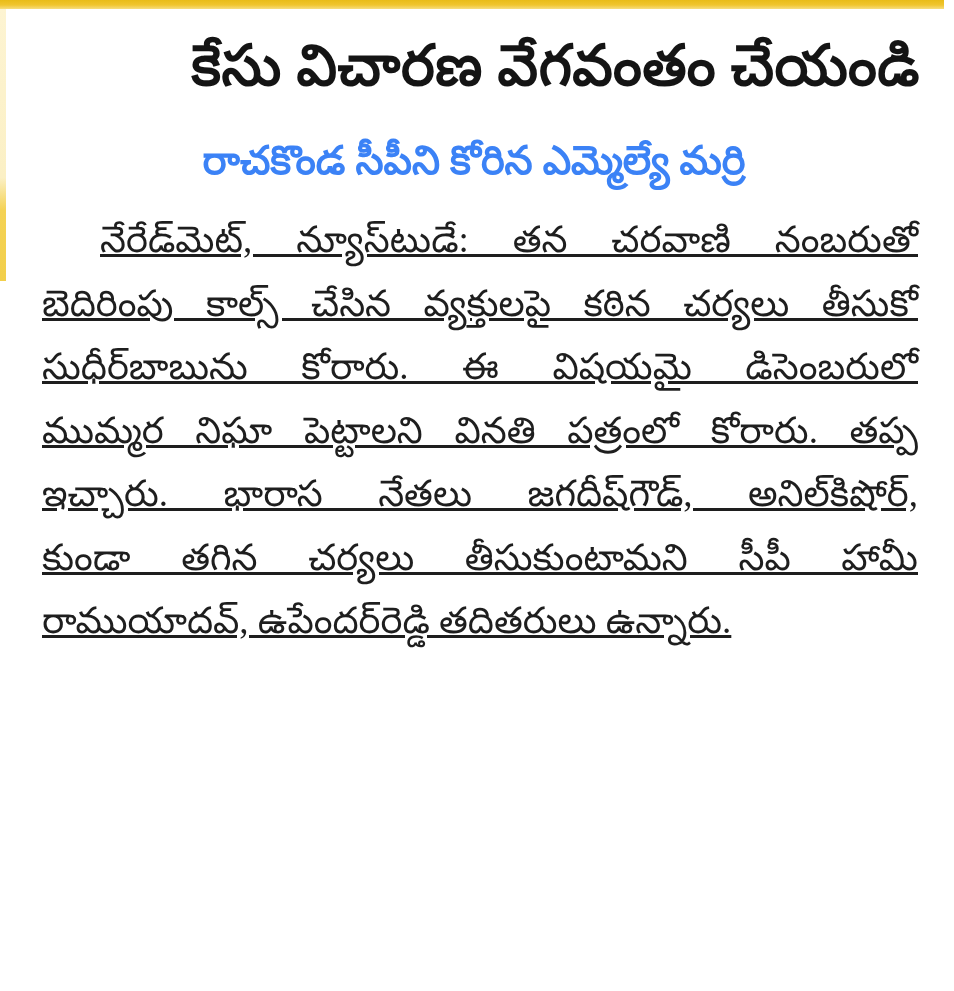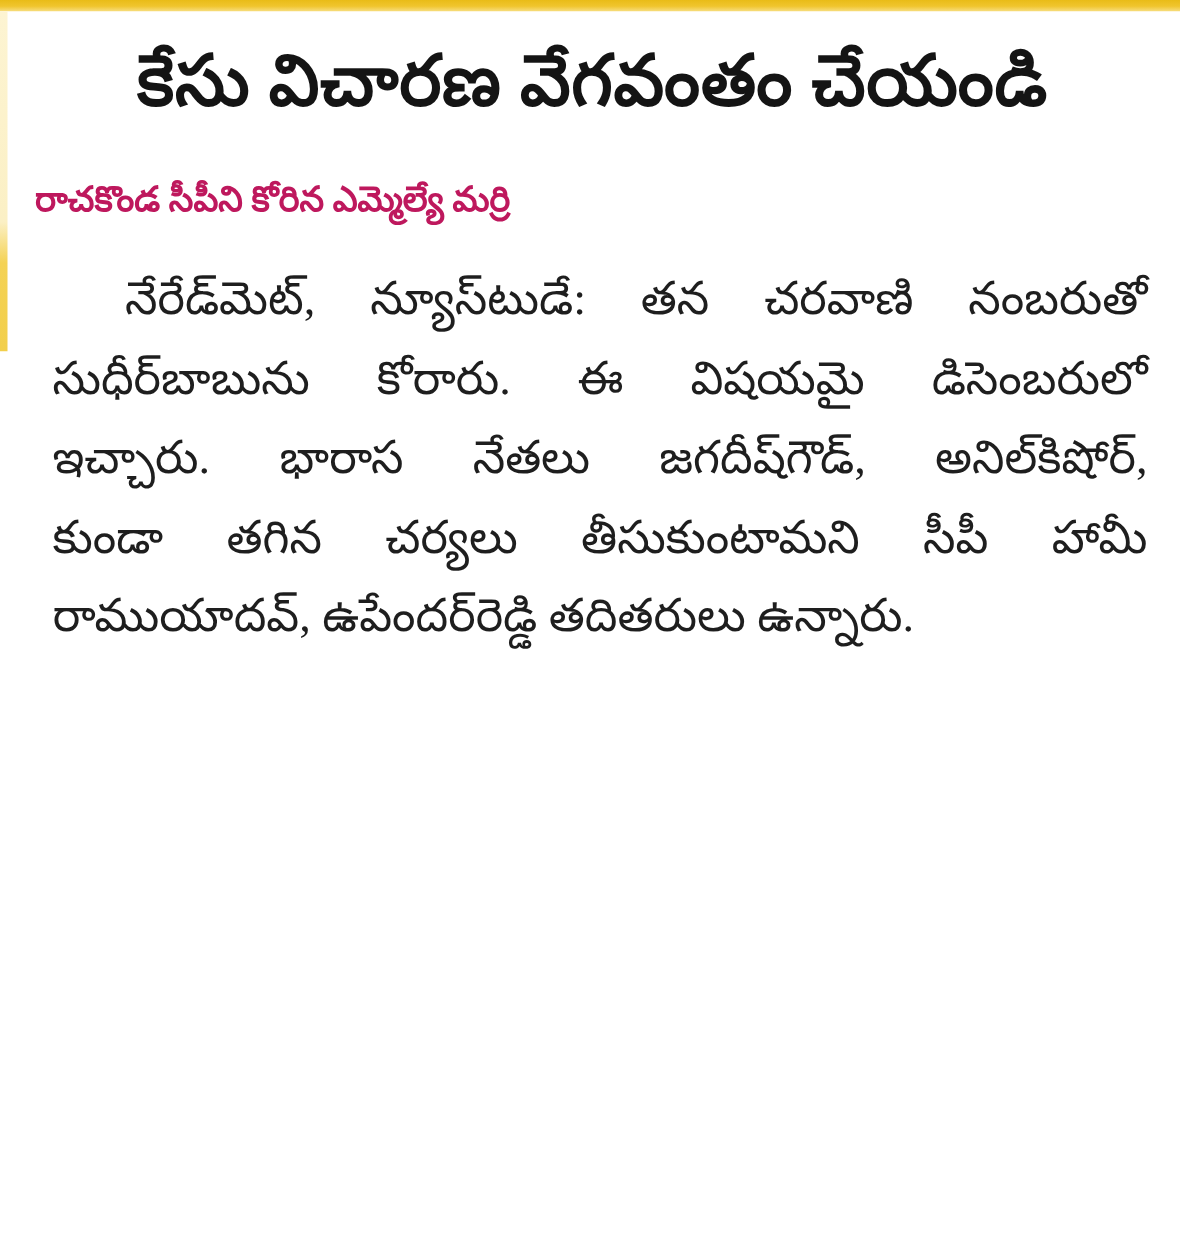--- a/index.html
+++ b/index.html
@@ -35,53 +35,55 @@
       #fbf0c5 62%,
       #f4d254 74%,
       #f2cf4b 100%);
   }
   .headline {
     position: absolute;
     top: 16px;
     left: 28px;
     right: 34px;
     margin: 0;
-    text-align: center;
+    text-align: right;
     font-size: 57px;
     font-weight: 700;
     line-height: 100px;
     color: #141414;
     letter-spacing: 0.5px;
   }
   .subheadline {
     position: absolute;
     top: 118px;
     left: 28px;
     right: 34px;
     margin: 0;
-    font-size: 28px;
+    text-align: center;
+    font-size: 40px;
     font-weight: 700;
     line-height: 86px;
-    color: #be185d;
+    color: #3b82f6;
   }
   .article-body {
     position: absolute;
     top: 208px;
     left: 42px;
     right: 36px;
     font-size: 37px;
     color: #1e1e1e;
   }
   .body-line {
     height: 63.5px;
     line-height: 63.5px;
     text-align: justify;
     text-align-last: justify;
     white-space: nowrap;
     overflow: visible;
+    text-decoration: underline;
   }
   .body-line:first-child {
     text-indent: 58px;
   }
   .body-line:last-child {
     text-align-last: left;
   }
 </style>
 </head>
 <body>
@@ -89,18 +91,20 @@
 <div class="clipping">
   <div class="top-rule"></div>
   <div class="left-rule"></div>
 
   <h1 class="headline">కేసు విచారణ వేగవంతం చేయండి</h1>
 
   <h2 class="subheadline">రాచకొండ సీపీని కోరిన ఎమ్మెల్యే మర్రి</h2>
 
   <div class="article-body">
       <div class="body-line">నేరేడ్‌మెట్, న్యూస్‌టుడే: తన చరవాణి నంబరుతో</div>
+      <div class="body-line">బెదిరింపు కాల్స్ చేసిన వ్యక్తులపై కఠిన చర్యలు తీసుకో</div>
       <div class="body-line">సుధీర్‌బాబును కోరారు. ఈ విషయమై డిసెంబరులో</div>
+      <div class="body-line">ముమ్మర నిఘా పెట్టాలని వినతి పత్రంలో కోరారు. తప్ప</div>
       <div class="body-line">ఇచ్చారు. భారాస నేతలు జగదీష్‌గౌడ్, అనిల్‌కిషోర్,</div>
       <div class="body-line">కుండా తగిన చర్యలు తీసుకుంటామని సీపీ హామీ</div>
       <div class="body-line">రాముయాదవ్, ఉపేందర్‌రెడ్డి తదితరులు ఉన్నారు.</div>
     </div>
 </div>
 
 </body></html>

